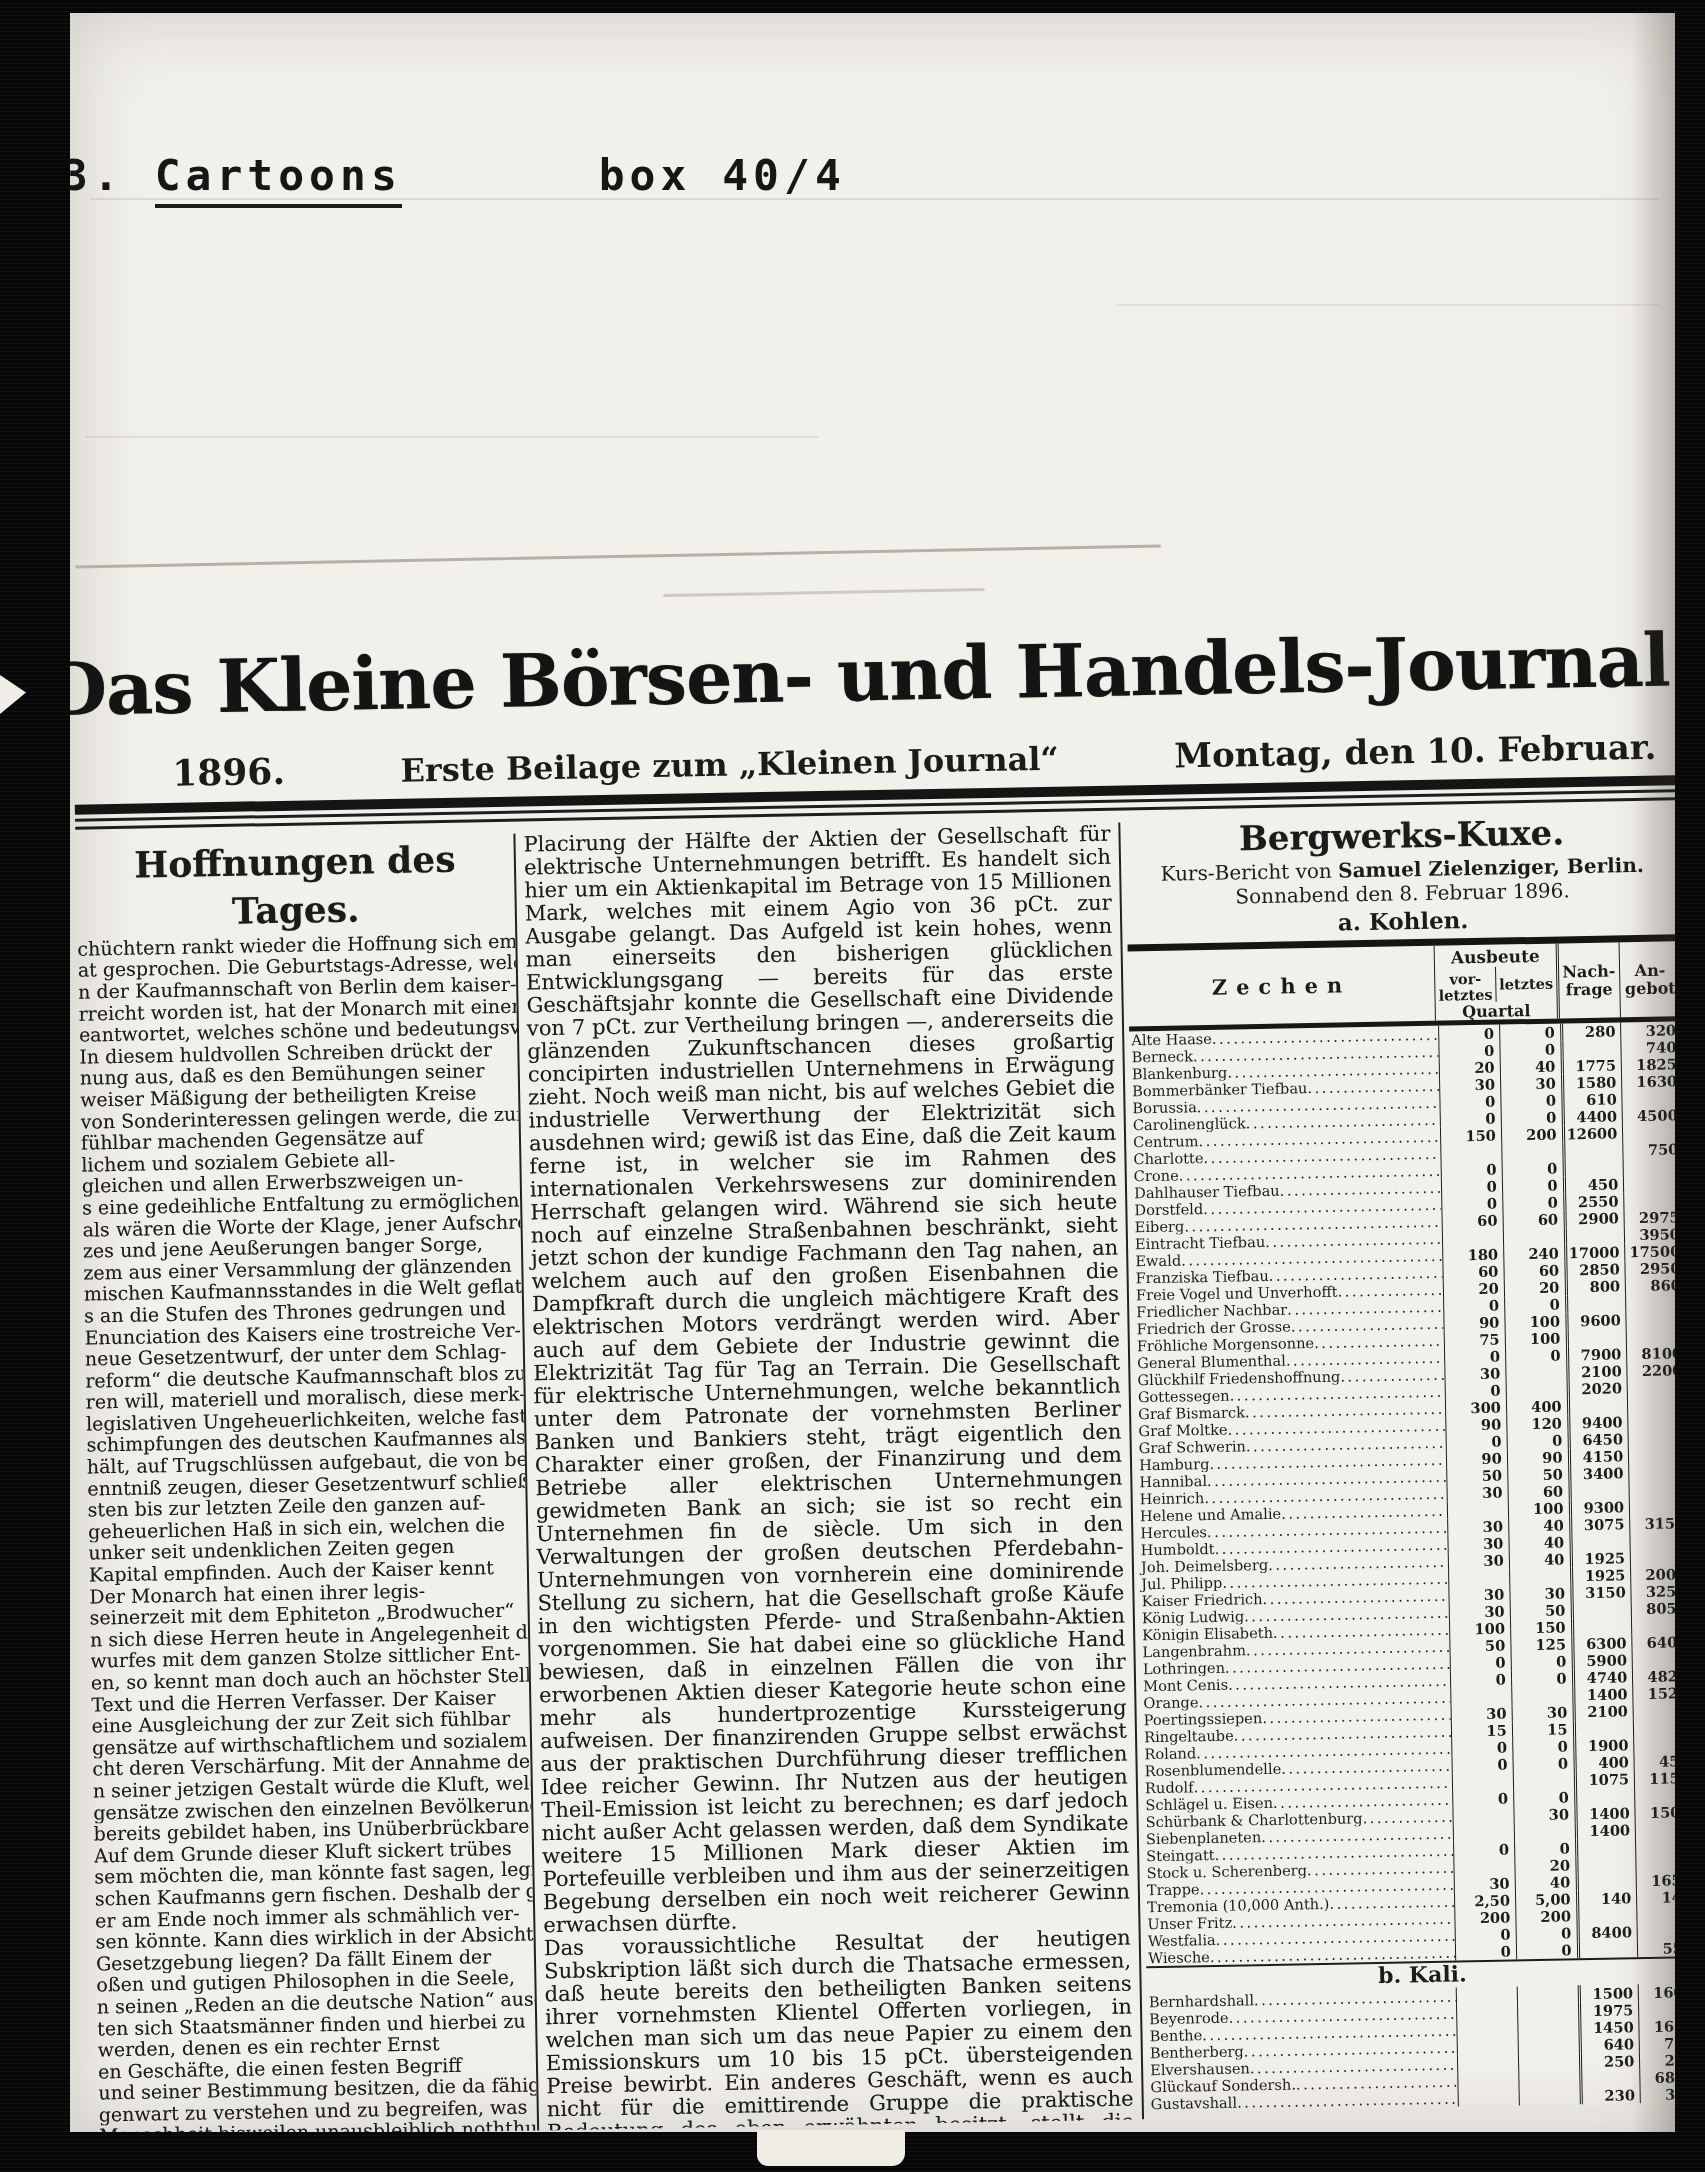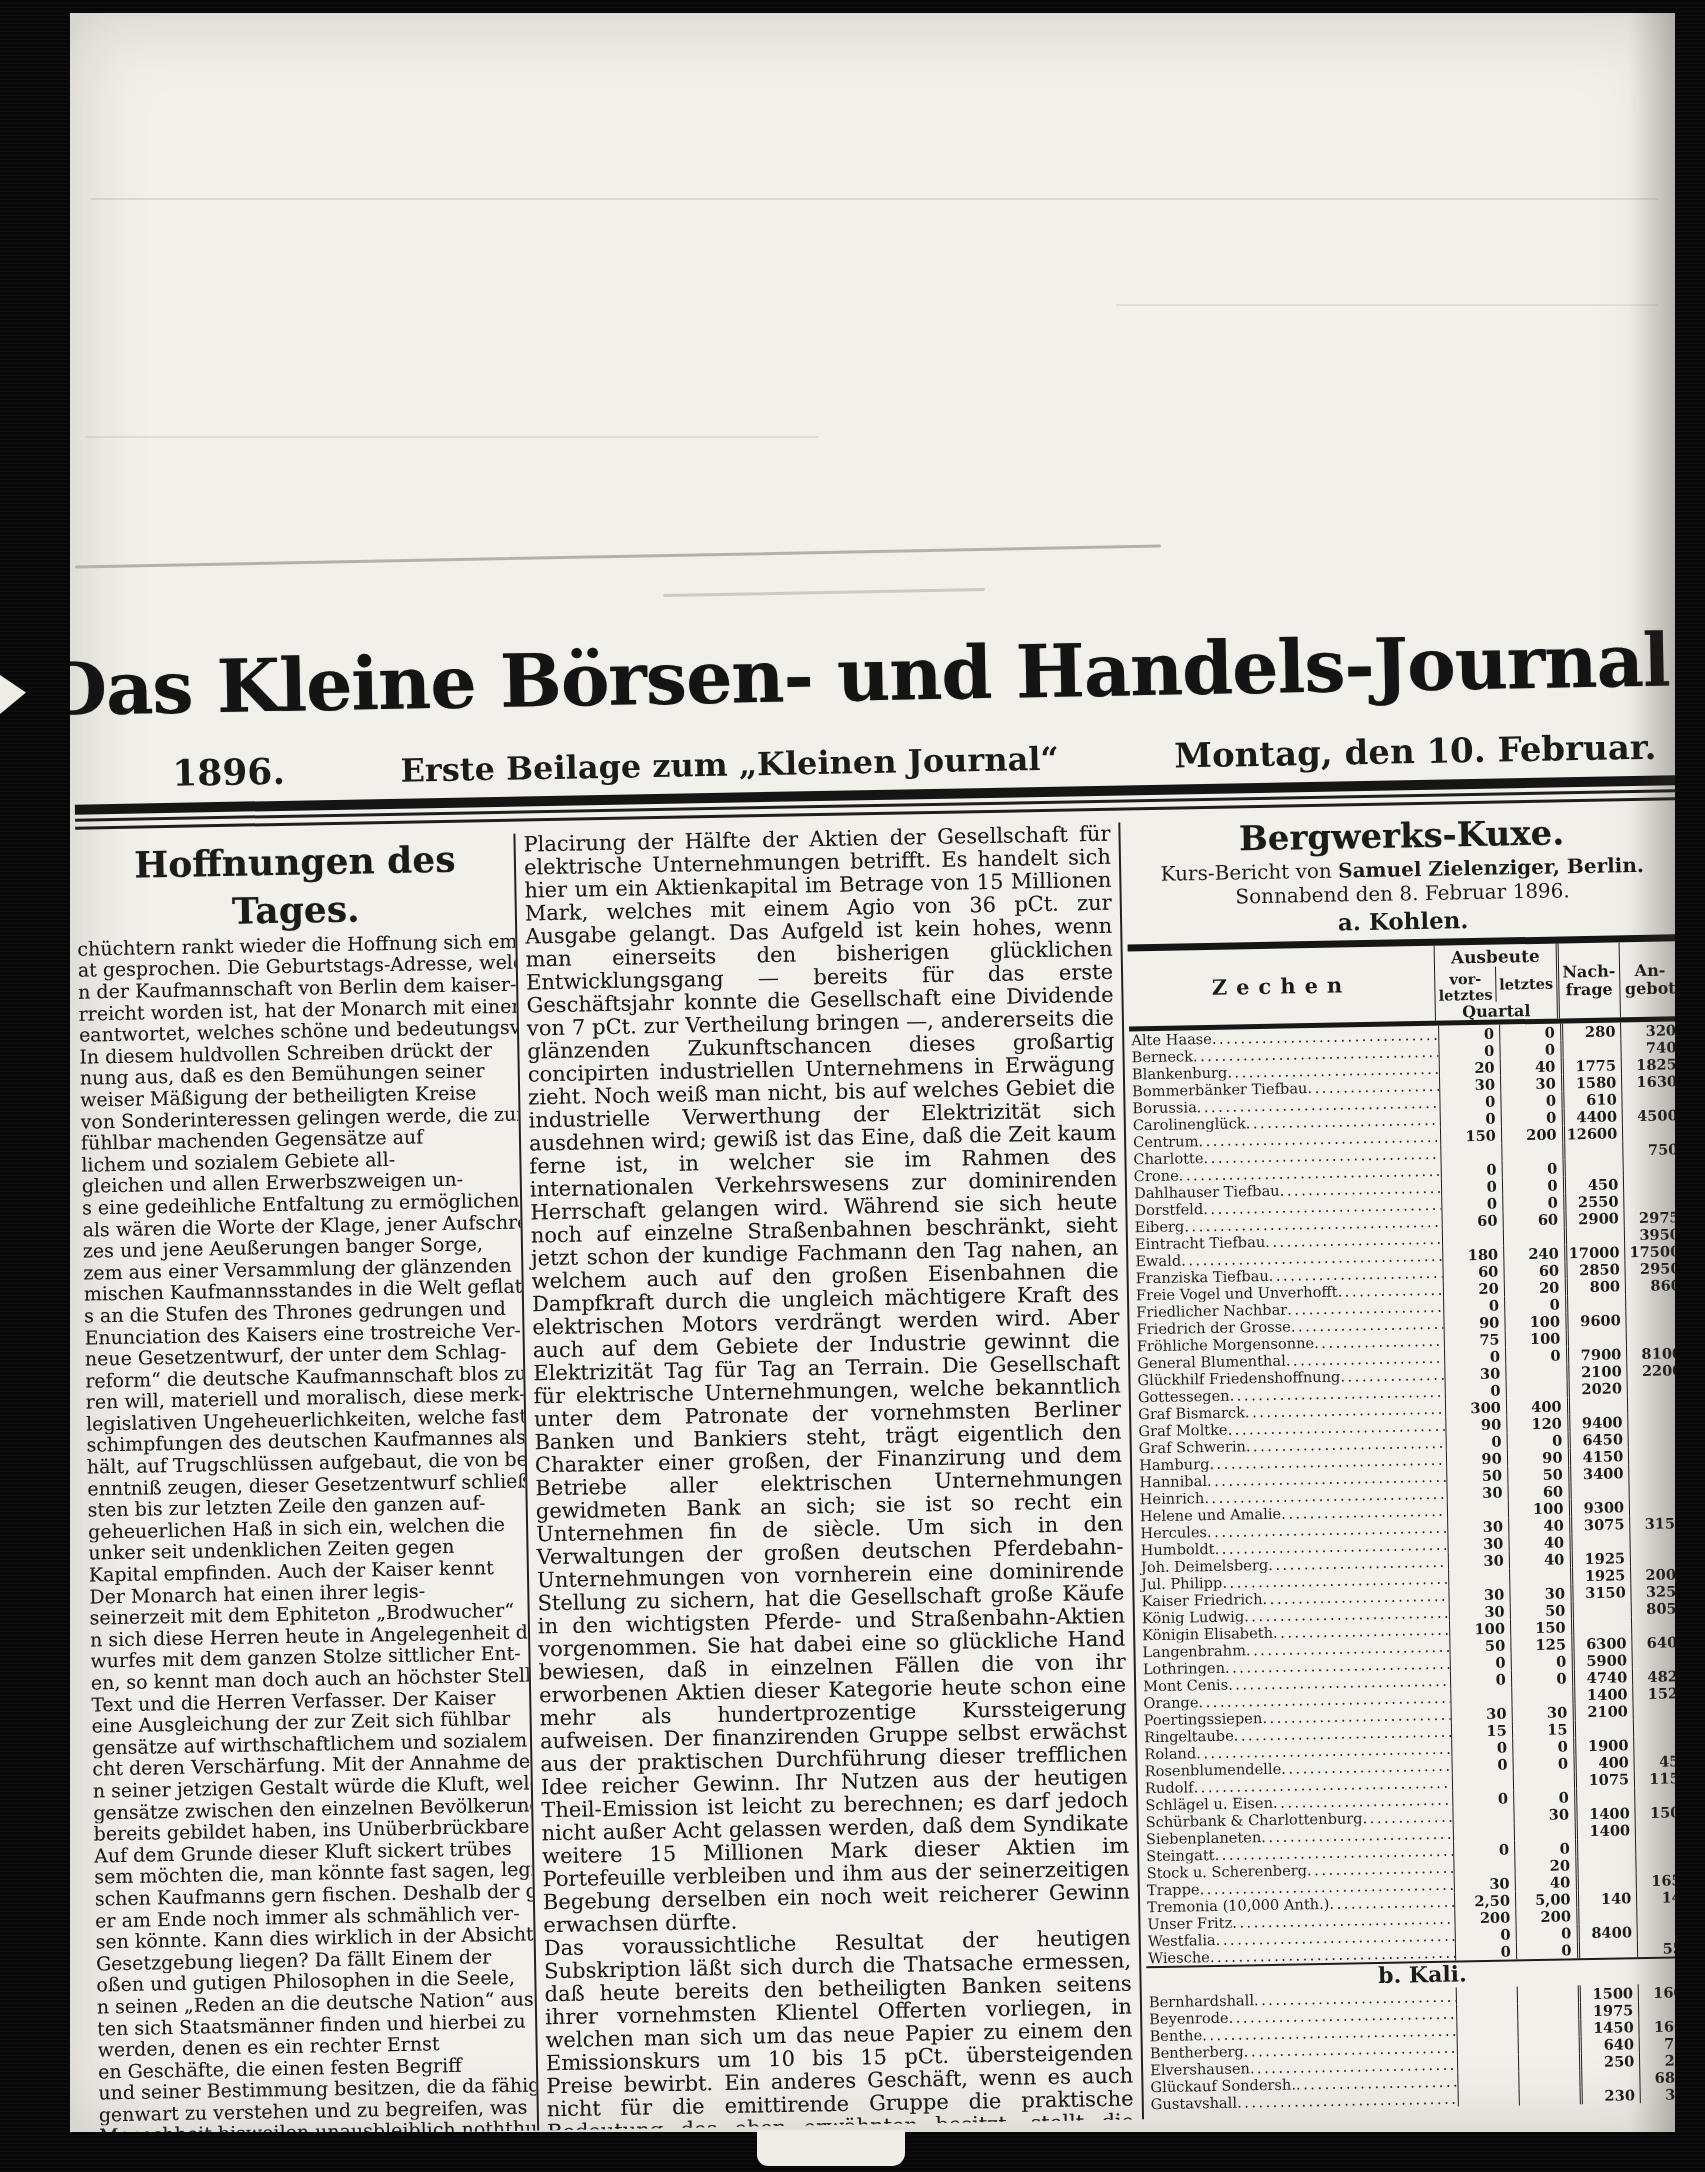--- a/index.html
+++ b/index.html
@@ -75,20 +75,25 @@
   #bottom-tab{position:absolute;left:757px;top:2130px;width:148px;height:36px;background:#efede6;border-radius:0 0 13px 11px;}
   #clip-mark{position:absolute;left:0;top:675px;width:26px;height:39px;background:#efede6;
      clip-path:polygon(0 0, 100% 45%, 0 100%);}
 </style>
 </head>
 <body>
 
 <div id="page">
   <div id="paper">
 
+    <div id="archive-label">
+      <span>3.</span>
+      <span class="udl">Cartoons</span>
+      <span class="boxlab">box 40/4</span>
+    </div>
 
     <div class="faintline" style="left:20px;top:185px;width:1569px;opacity:.55;"></div>
     <div class="faintline" style="left:1046px;top:291px;width:543px;opacity:.4;"></div>
     <div class="faintline" style="left:15px;top:423px;width:734px;opacity:.45;"></div>
     <div class="tornline" style="left:5px;top:542px;width:1086px;"></div>
     <div class="tornline" style="left:593px;top:578px;width:322px;opacity:.6;"></div>
 
     <div id="news">
 
       <div id="masthead">Das Kleine Börsen- und Handels-Journal.</div>

